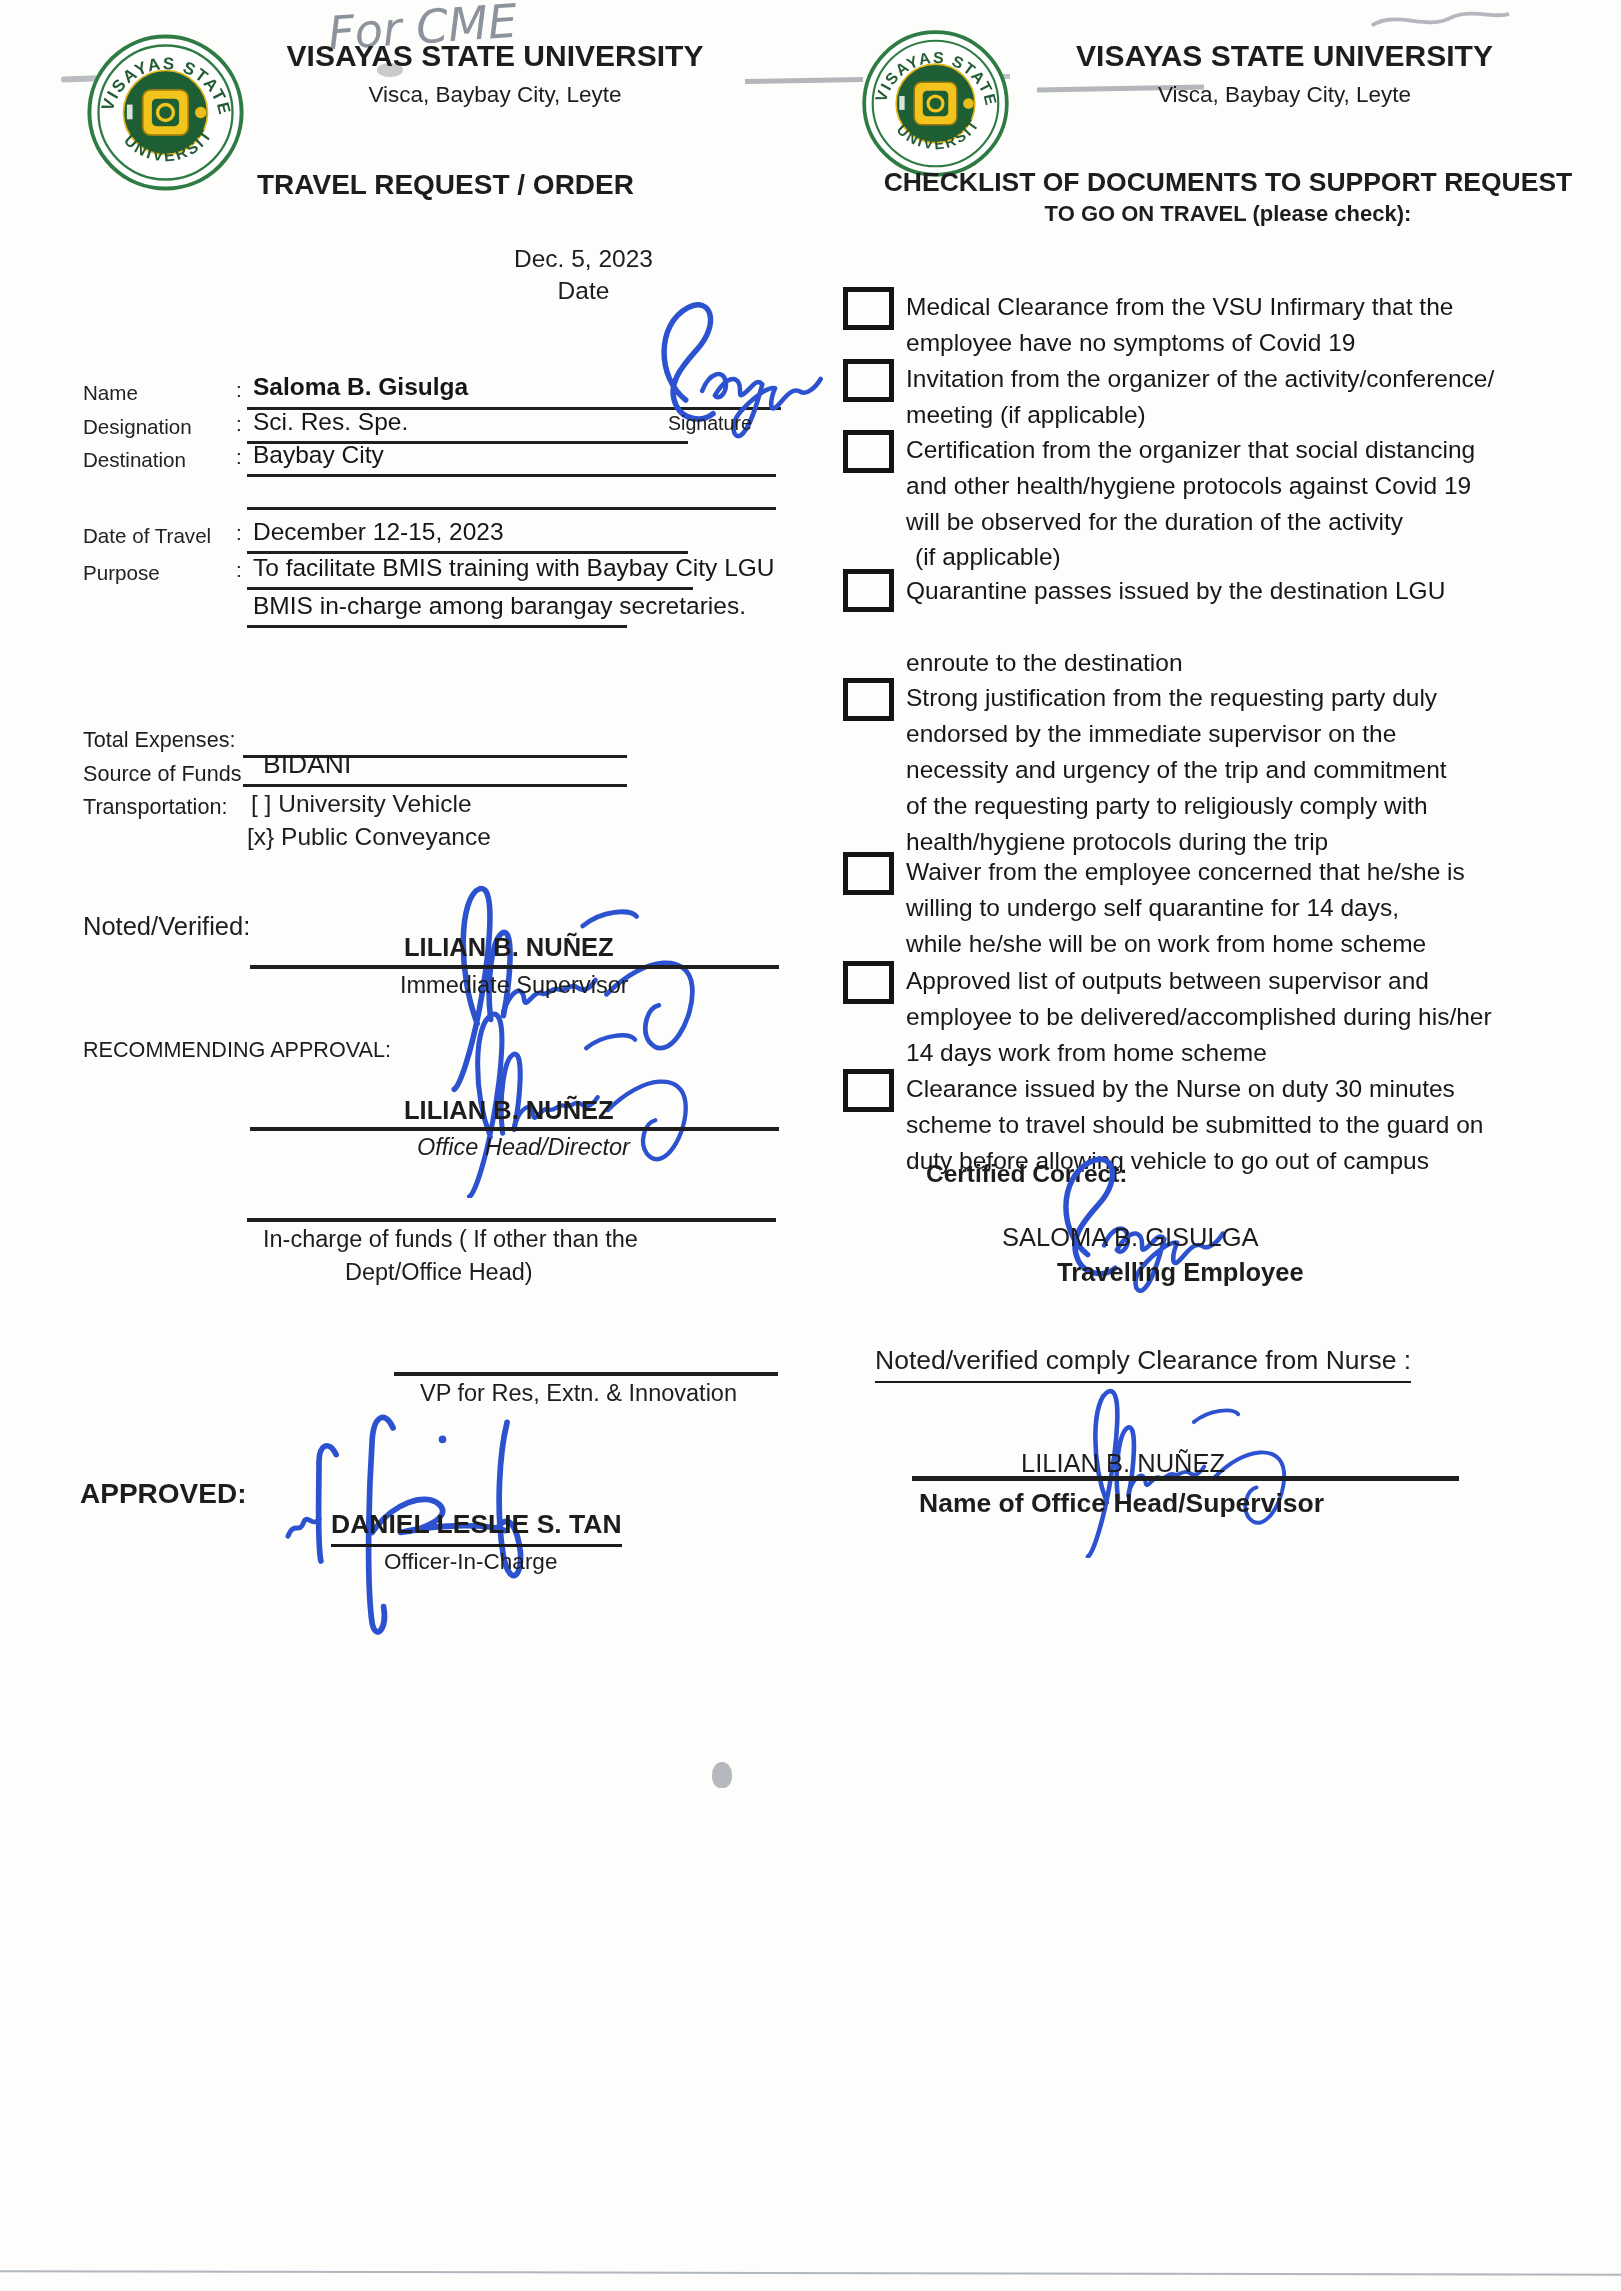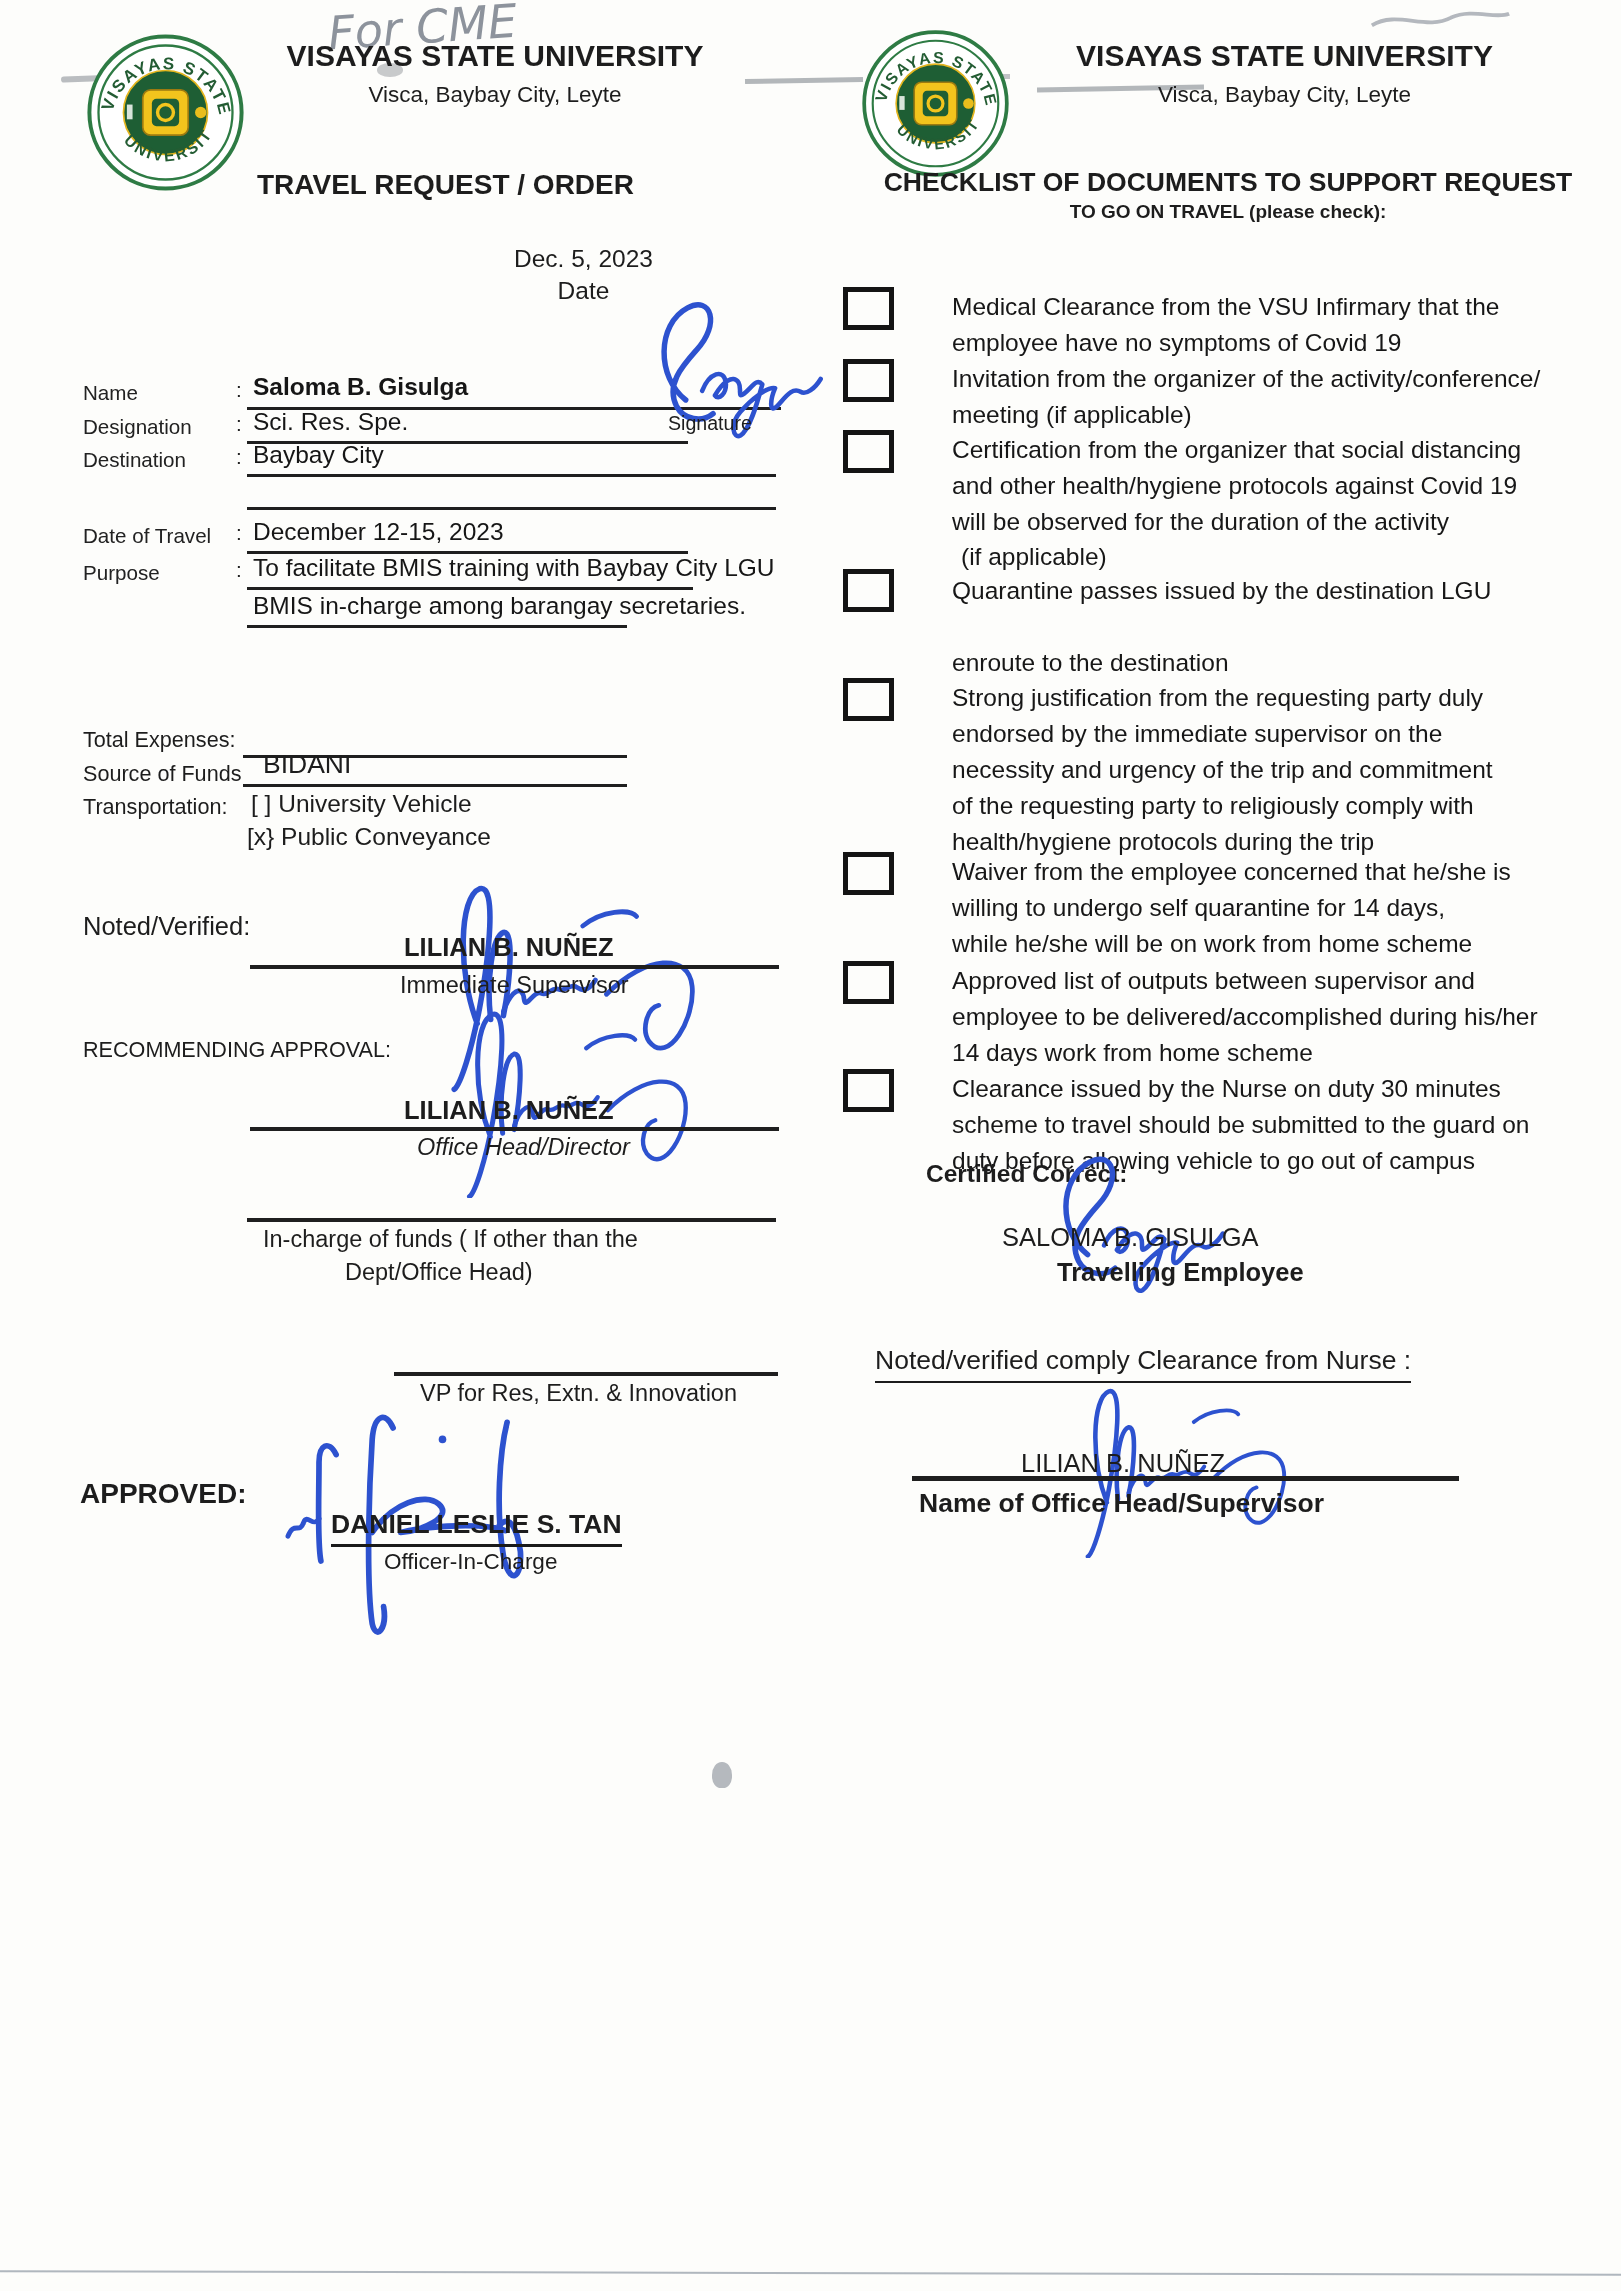--- a/index.html
+++ b/index.html
@@ -4,21 +4,21 @@
 <style>
   html,body{margin:0;padding:0;background:#ffffff;}
   .page{position:relative;width:1621px;height:2292px;background:#fdfdfb;overflow:hidden;
         font-family:"Liberation Sans",sans-serif;color:#1d1d1d;}
   .abs{position:absolute;}
   .ctr{text-align:center;}
   .b{font-weight:bold;}
   .line{position:absolute;background:#1f1f1f;height:2.9px;}
   .lbl{font-size:20.6px;color:#222;}
   .val{font-size:24.5px;color:#161616;}
-  .chk-line{font-size:24.5px;line-height:36px;color:#171717;margin-left:46px;}
+  .chk-line{font-size:24.5px;line-height:36px;color:#171717;}
   .box{position:absolute;width:41px;height:33px;border:5.9px solid #141414;background:transparent;}
   svg.sig path{fill:none;stroke:#2d52cf;stroke-linecap:round;stroke-linejoin:round;}
   .pencil{color:#8d939c;font-style:italic;font-family:"DejaVu Sans",sans-serif;}
   .smudge{position:absolute;background:#777d85;}
 </style>
 </head>
 <body>
 
 <div class="page">
 
@@ -156,21 +156,21 @@
     <rect x="50" y="50" width="40" height="40" rx="7" fill="#f2c41d" stroke="#9c7a10" stroke-width="1.5"></rect>
     <rect x="58" y="58" width="24" height="24" rx="4" fill="#1e5e34"></rect>
     <circle cx="70" cy="70" r="7" fill="none" stroke="#f2c41d" stroke-width="3"></circle>
     <circle cx="101" cy="70" r="5" fill="#e9bd1c"></circle>
     <rect x="36" y="63" width="5" height="13" fill="#d8e4da"></rect>
   </svg>
 
   <div class="abs ctr b" style="left:1010px;top:39px;width:549px;font-size:30px;">VISAYAS STATE UNIVERSITY</div>
   <div class="abs ctr" style="left:1010px;top:82px;width:549px;font-size:22.5px;">Visca, Baybay City, Leyte</div>
   <div class="abs ctr b" style="left:841px;top:167px;width:774px;font-size:26.5px;">CHECKLIST OF DOCUMENTS TO SUPPORT REQUEST</div>
-  <div class="abs ctr b" style="left:841px;top:201px;width:774px;font-size:19px;">TO GO ON TRAVEL (please check):</div>
+  <div class="abs ctr b" style="left:841px;top:201px;width:774px;font-size:22px;">TO GO ON TRAVEL (please check):</div>
 
   <span class="box" style="left:843px;top:287px;"></span>
   <div class="abs" style="left:906px;top:289px;">
     <div class="chk-line">Medical Clearance from the VSU Infirmary that the</div>
     <div class="chk-line">employee have no symptoms of Covid 19</div>
   </div>
 
   <span class="box" style="left:843px;top:359px;"></span>
   <div class="abs" style="left:906px;top:361px;">
     <div class="chk-line">Invitation from the organizer of the activity/conference/</div>

